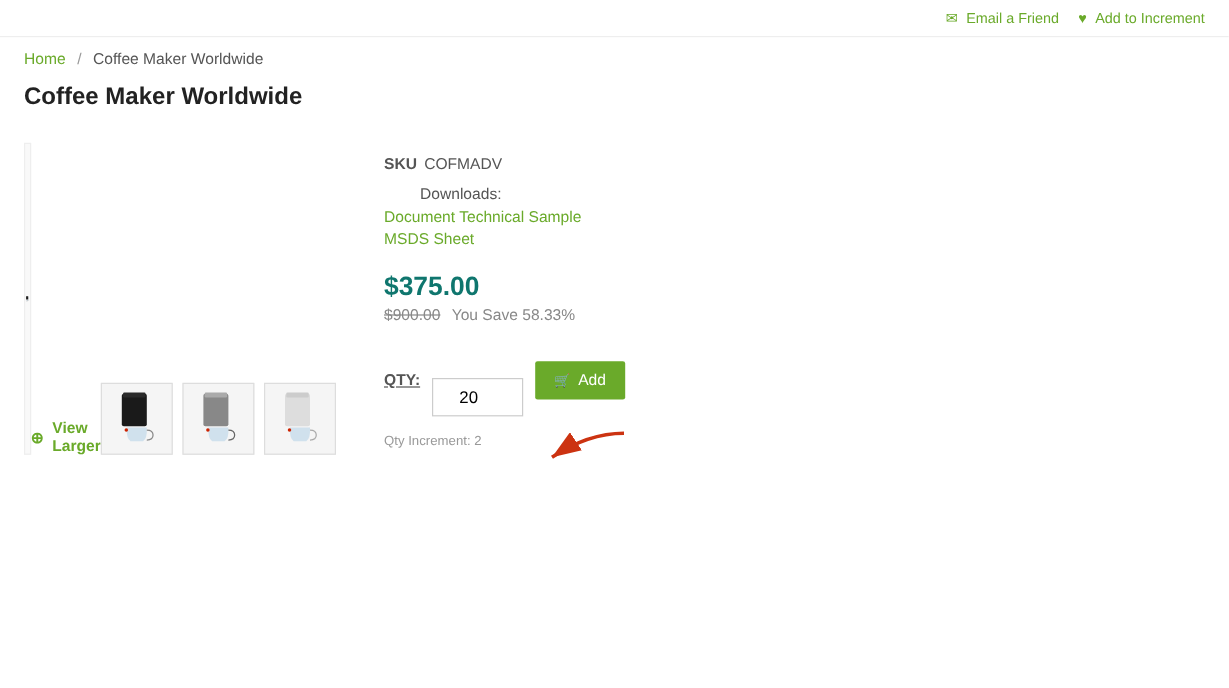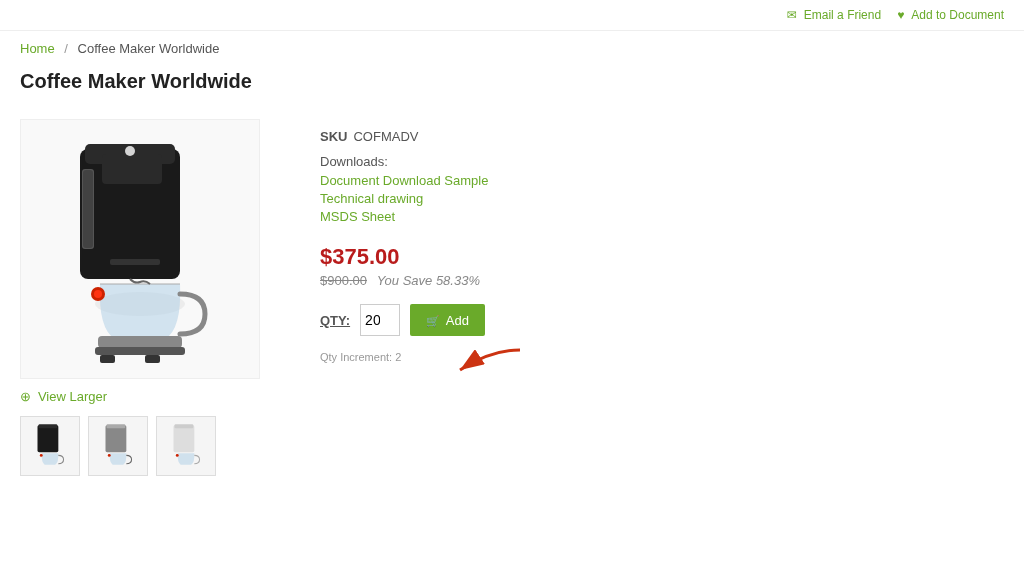--- a/index.html
+++ b/index.html
@@ -44,24 +44,24 @@
     }
 
     .product-area {
       display: flex;
       padding: 10px 20px 30px;
       gap: 40px;
     }
 
     .product-image-section {
       display: flex;
-      flex-direction: column;
-      align-items: flex-start;
+      align-items: flex-end;
       width: 260px;
       flex-shrink: 0;
+      font-weight: bold;
     }
 
     .main-image-container {
       width: 240px;
       height: 260px;
       display: flex;
       align-items: center;
       justify-content: center;
       background: #f9f9f9;
       border: 1px solid #eee;
@@ -103,64 +103,64 @@
     }
 
     .sku-line {
       font-size: 13px;
       color: #555;
       margin-bottom: 10px;
     }
     .sku-label { font-weight: bold; margin-right: 6px; }
 
     .downloads-section { margin-bottom: 20px; }
-    .downloads-label { font-size: 13px; color: #555; margin-bottom: 4px; font-weight: normal; }
+    .downloads-label { font-size: 13px; color: #555; margin-bottom: 4px; font-weight: normal; margin-left: 30px; }
     .download-link {
       display: block;
       color: #6aaa2a;
       font-size: 13px;
       text-decoration: none;
       margin-bottom: 3px;
     }
 
     .price-section { margin-bottom: 16px; margin-top: 10px; }
     .current-price {
       font-size: 22px;
       font-weight: bold;
-      color: #b91c1c;
+      color: #0f766e;
     }
     .original-price-line {
       font-size: 13px;
       color: #555;
       margin-top: 3px;
     }
     .original-price {
       text-decoration: line-through;
       color: #888;
       margin-right: 6px;
     }
     .you-save {
       color: #888;
-      font-style: italic;
     }
 
     .qty-section {
       display: flex;
       align-items: center;
       gap: 10px;
       margin-bottom: 12px;
     }
     .qty-label { font-size: 13px; font-weight: bold; color: #555; text-decoration: underline; }
     .qty-input {
-      width: 40px;
+      width: 76px;
       height: 32px;
       border: 1px solid #ccc;
       text-align: center;
       font-size: 14px;
       padding: 0 4px;
+      margin-top: 29px;
     }
     .add-button {
       height: 32px;
       padding: 0 16px;
       background-color: #6aaa2a;
       color: white;
       border: none;
       font-size: 13px;
       cursor: pointer;
       display: flex;
@@ -192,21 +192,21 @@
 </head>
 <body>
 
 <div class="top-bar">
   <a class="top-bar-action">
     <span class="email-icon"></span>
     <span>Email a Friend</span>
   </a>
   <a class="top-bar-action">
     <span class="heart-icon"></span>
-    <span>Add to Document</span>
+    <span>Add to Increment</span>
   </a>
 </div>
 
 <div class="breadcrumb">
   <a>Home</a>
   <span class="sep">/</span>
   <span class="current">Coffee Maker Worldwide</span>
 </div>
 
 <div class="page-title">Coffee Maker Worldwide</div>
@@ -290,22 +290,21 @@
     </div>
   </div>
 
   <div class="product-details">
     <div class="sku-line">
       <span class="sku-label">SKU</span><span>COFMADV</span>
     </div>
 
     <div class="downloads-section">
       <div class="downloads-label">Downloads:</div>
-      <a class="download-link">Document Download Sample</a>
-      <a class="download-link">Technical drawing</a>
+      <a class="download-link">Document Technical Sample</a>
       <a class="download-link">MSDS Sheet</a>
     </div>
 
     <div class="price-section">
       <div class="current-price">$375.00</div>
       <div class="original-price-line">
         <span class="original-price">$900.00</span>
         <span class="you-save">You Save 58.33%</span>
       </div>
     </div>

